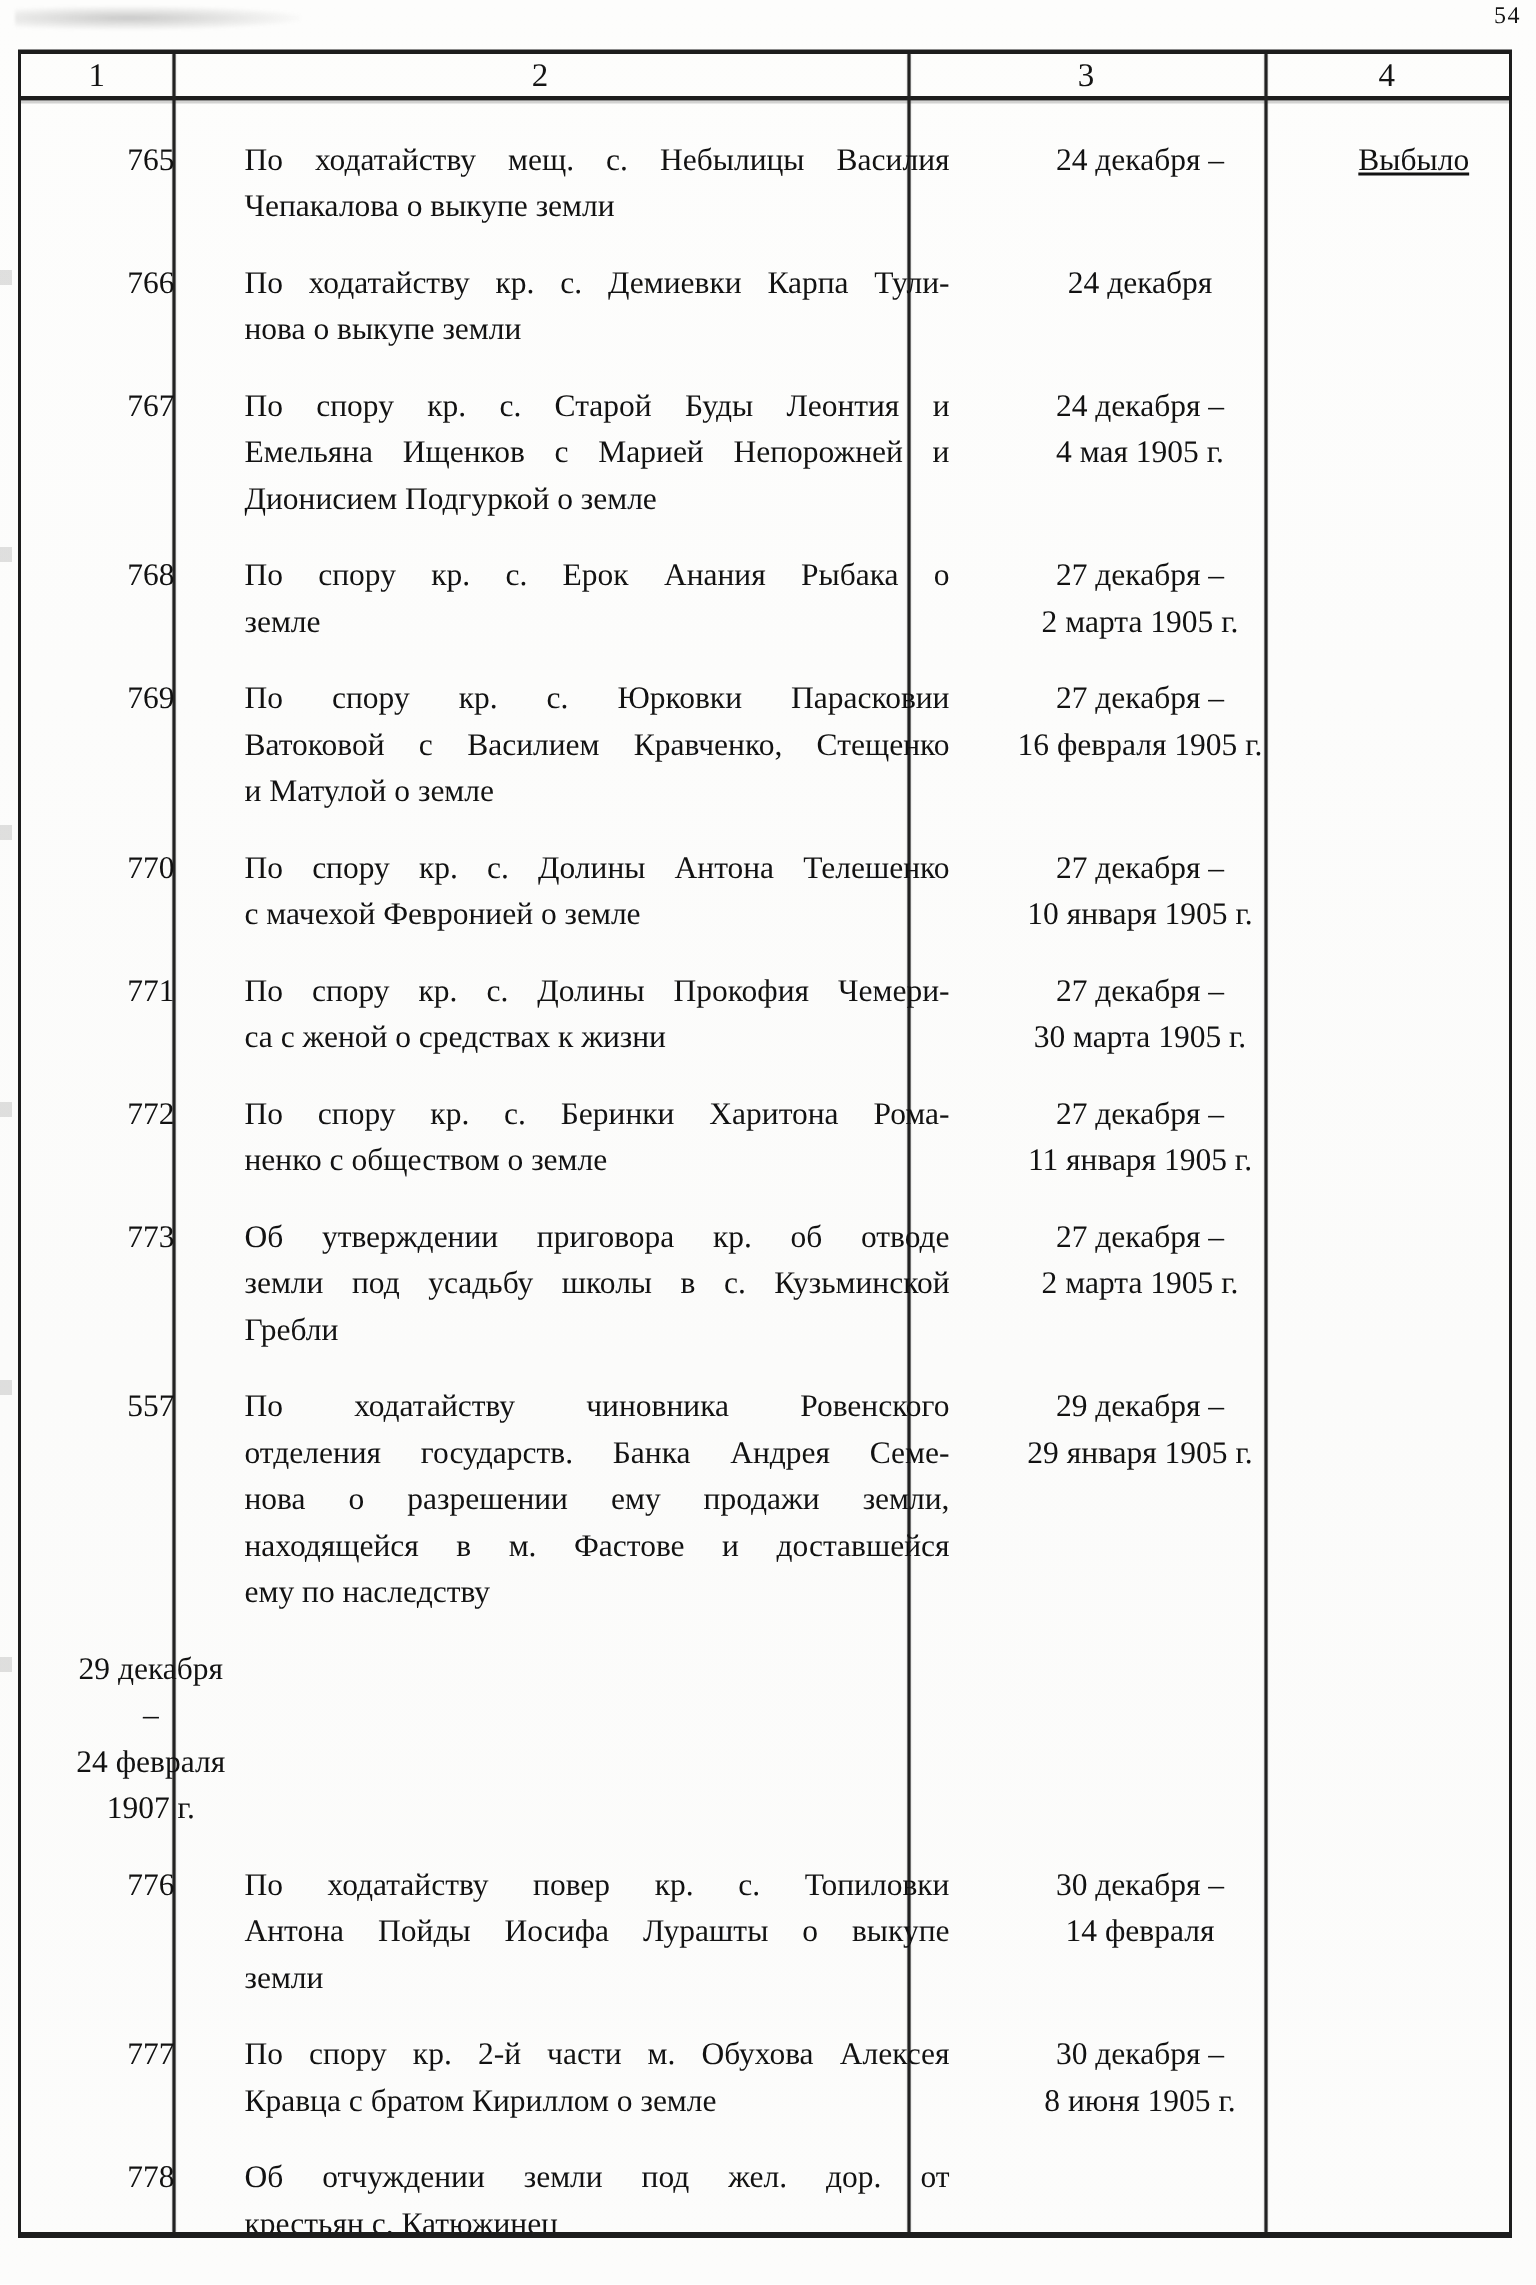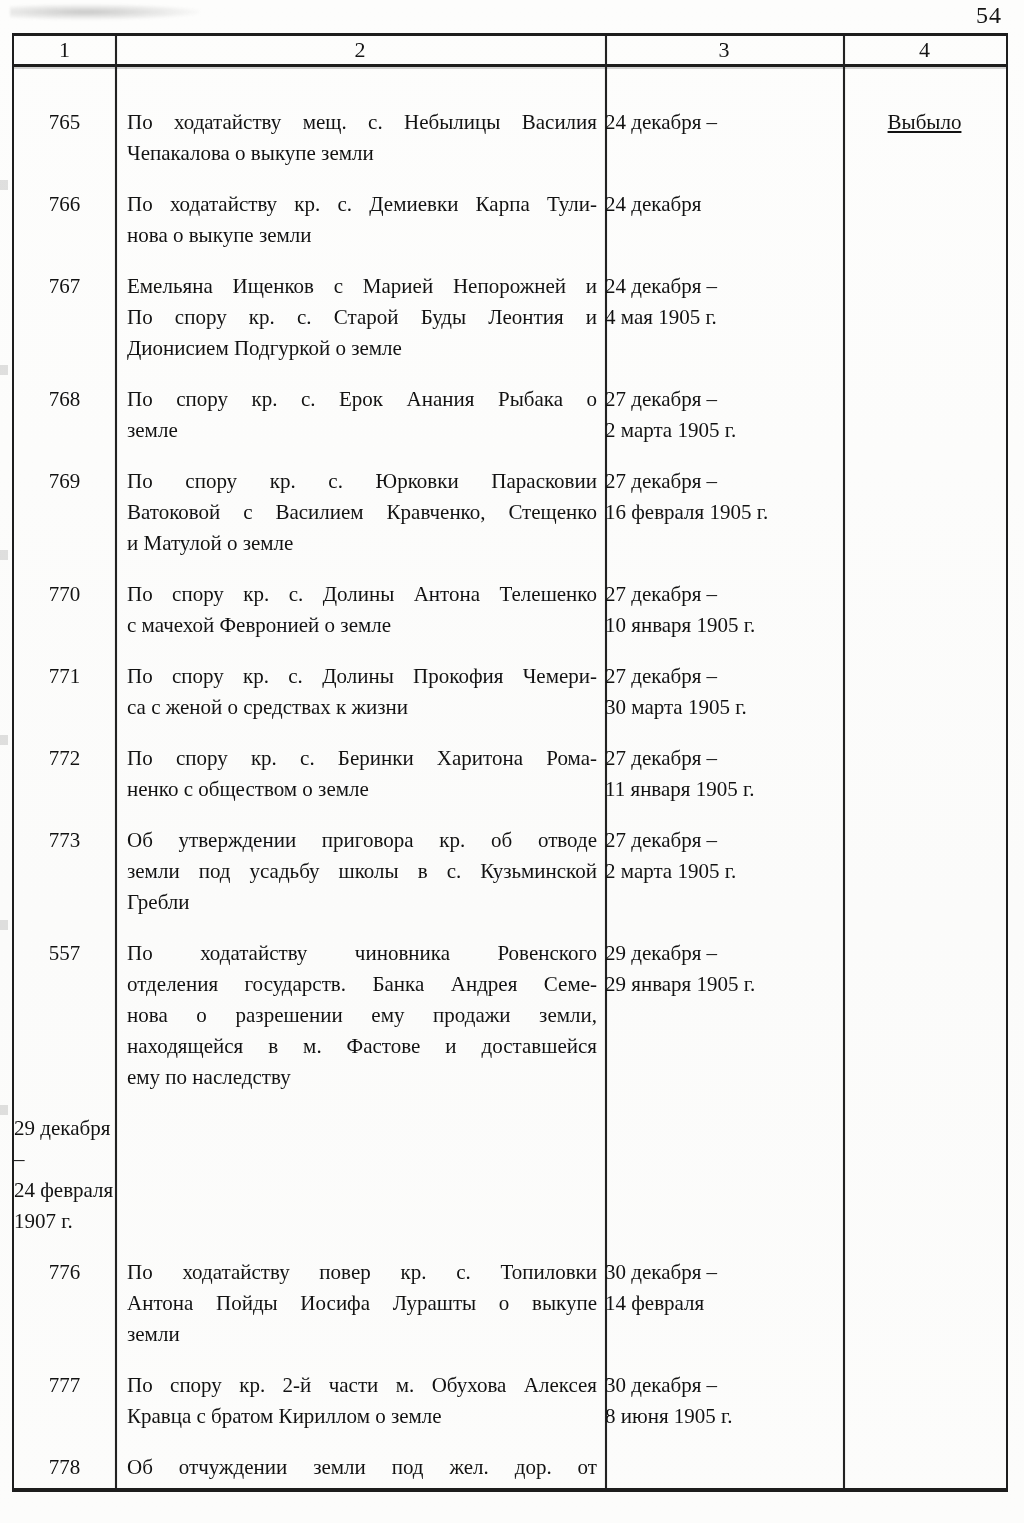--- a/index.html
+++ b/index.html
@@ -23,22 +23,22 @@
     pointer-events: none;
   }
   
   .edge-marks {
     position: absolute; left: 0; top: 180px; width: 8px; height: 1100px;
     background: repeating-linear-gradient(180deg,
       rgba(90,90,90,0.18) 0 10px, transparent 10px 185px);
     pointer-events: none;
   }
   .page-number {
-    position: absolute; top: 2px; right: 22px;
-    font-size: 24px; letter-spacing: 1px;
+    position: absolute; top: 2px; right: 10px;
+    font-size: 16px; letter-spacing: 1px;
     color: #161616;
   }
   .doc-table {
     position: absolute; left: 12px; top: 33px;
     width: 996px; height: 1459px;
     border: 2px solid #1d1d1d;
     border-top-width: 3px;
     border-bottom-width: 4px;
     box-sizing: border-box;
     overflow: hidden;
@@ -62,34 +62,35 @@
   }
   .thead .hcell {
     text-align: center;
     font-size: 22px;
     line-height: 28px;
     color: #151515;
   }
 
   .tbody {
     position: relative;
-    padding-top: 40px;
+    padding-top: 24px;
     box-sizing: border-box;
+    margin-left: 36px;
   }
   .row {
     display: grid;
     grid-template-columns: 101px 490px 238px auto;
     margin-bottom: 20px;
   }
   .cell { font-size: 21px; line-height: 31px; color: #121212; }
   .c1 { text-align: center; padding-top: 0; }
   .c2 { padding-left: 12px; padding-right: 8px; }
   .c2 .line { text-align: justify; text-align-last: justify; white-space: normal; }
   .c2 .line:last-child { text-align: left; text-align-last: left; }
-  .c3 { }
+  .c3 { text-align: center; }
   .c4 { text-align: center; text-decoration: underline; }
 </style>
 </head>
 <body>
 
 <div class="page">
   <div class="smudge"></div>
   <div class="edge-marks"></div>
 
   <div class="page-number">54</div>
@@ -127,22 +128,22 @@
           </div>
     <div class="cell c3">
             <div class="dline">24 декабря</div>
           </div>
     <div class="cell c4"></div>
   </div>
 
   <div class="row">
     <div class="cell c1">767</div>
     <div class="cell c2">
+            <div class="line">По спору кр. с. Старой Буды Леонтия и</div>
             <div class="line">Емельяна Ищенков с Марией Непорожней и</div>
-            <div class="line">По спору кр. с. Старой Буды Леонтия и</div>
             <div class="line">Дионисием Подгуркой о земле</div>
           </div>
     <div class="cell c3">
             <div class="dline">24 декабря –</div>
             <div class="dline">4 мая 1905 г.</div>
           </div>
     <div class="cell c4"></div>
   </div>
 
   <div class="row">

